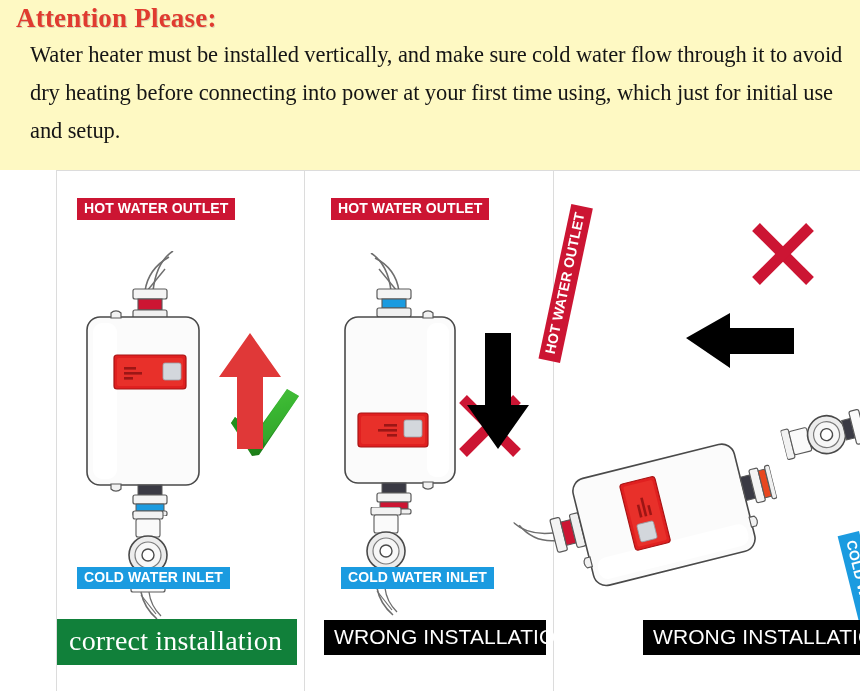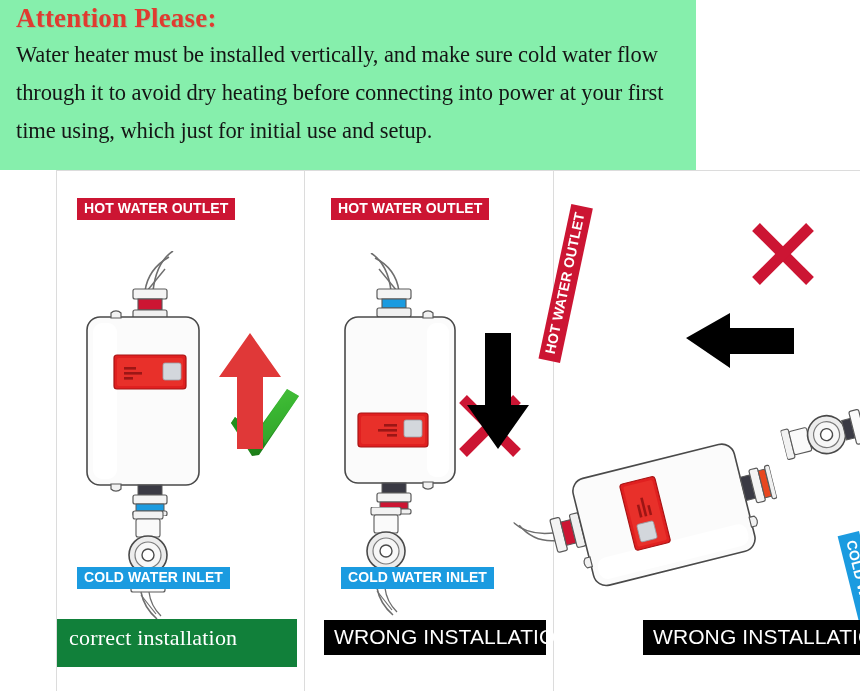--- a/index.html
+++ b/index.html
@@ -12,42 +12,42 @@
     height: 691px;
     font-family: "Liberation Sans", sans-serif;
     position: relative;
     overflow: hidden;
   }
 
   
   #notice {
     position: absolute;
     left: 0; top: 0;
-    width: 696px;
+    width: 860px;
     height: 170px;
-    background: #86efac;
+    background: #fef9c3;
     box-sizing: border-box;
     padding: 2px 4px 0 14px;
   }
   #notice-title {
     font-family: "Liberation Serif", serif;
     font-size: 27px;
     font-weight: bold;
     color: #e03b2f;
     letter-spacing: 0.2px;
     line-height: 32px;
     margin: 0 0 2px 2px;
     text-shadow: 1px 1px 0 rgba(150,150,150,0.35);
   }
   #notice-body {
     font-family: "Liberation Serif", serif;
     font-size: 22.5px;
     color: #151515;
     line-height: 38px;
-    margin: 0 0 0 2px;
+    margin: 0 0 0 16px;
     letter-spacing: -0.1px;
   }
 
   
   #panels {
     position: absolute;
     left: 8px; top: 170px;
     width: 844px;
     height: 521px;
     border-top: 1px solid #dcdcdc;
@@ -83,22 +83,22 @@
   .banner {
     position: absolute;
     color: #ffffff;
     white-space: nowrap;
     text-align: left;
     box-sizing: border-box;
   }
   .banner-ok {
     background: #11803a;
     font-family: "Liberation Serif", serif;
-    font-size: 22px;
-    padding: 6px 10px 16px 12px;
+    font-size: 28px;
+    padding: 6px 10px 8px 12px;
     letter-spacing: 0.2px;
   }
   .banner-bad {
     background: #000000;
     font-family: "Liberation Sans", sans-serif;
     font-size: 21px;
     font-weight: normal;
     padding: 5px 8px 6px 10px;
     letter-spacing: 0.1px;
   }

